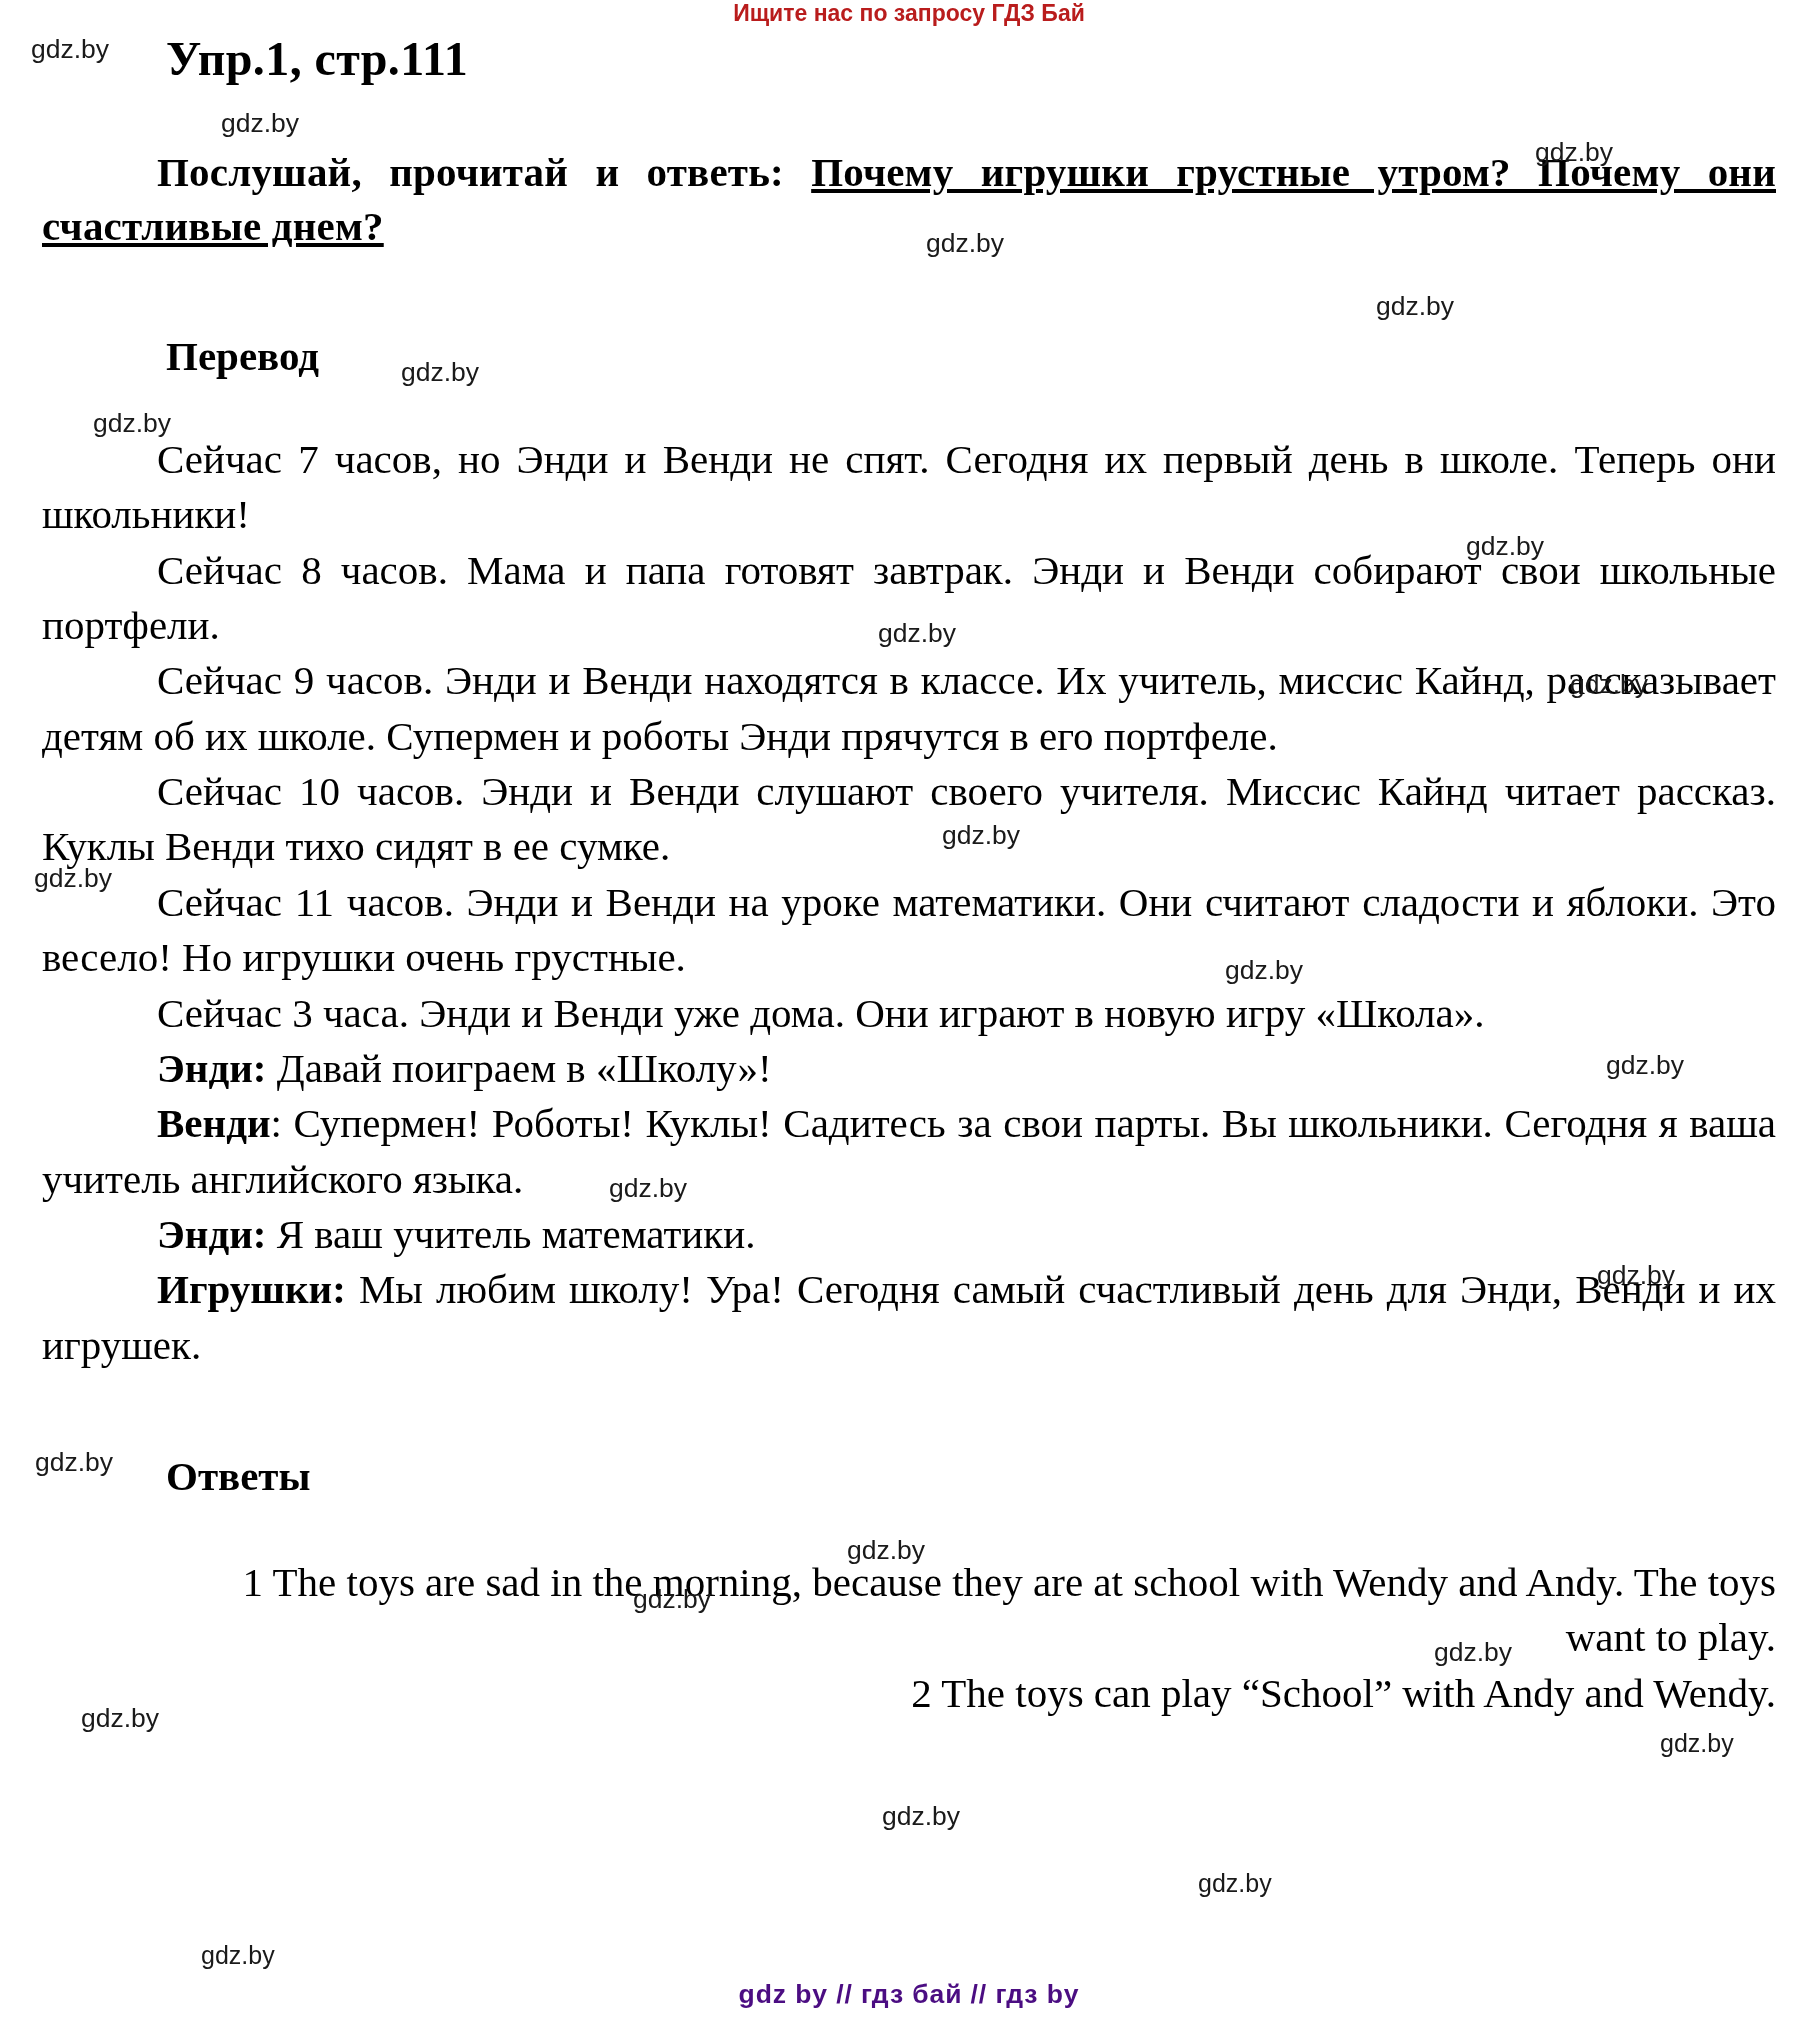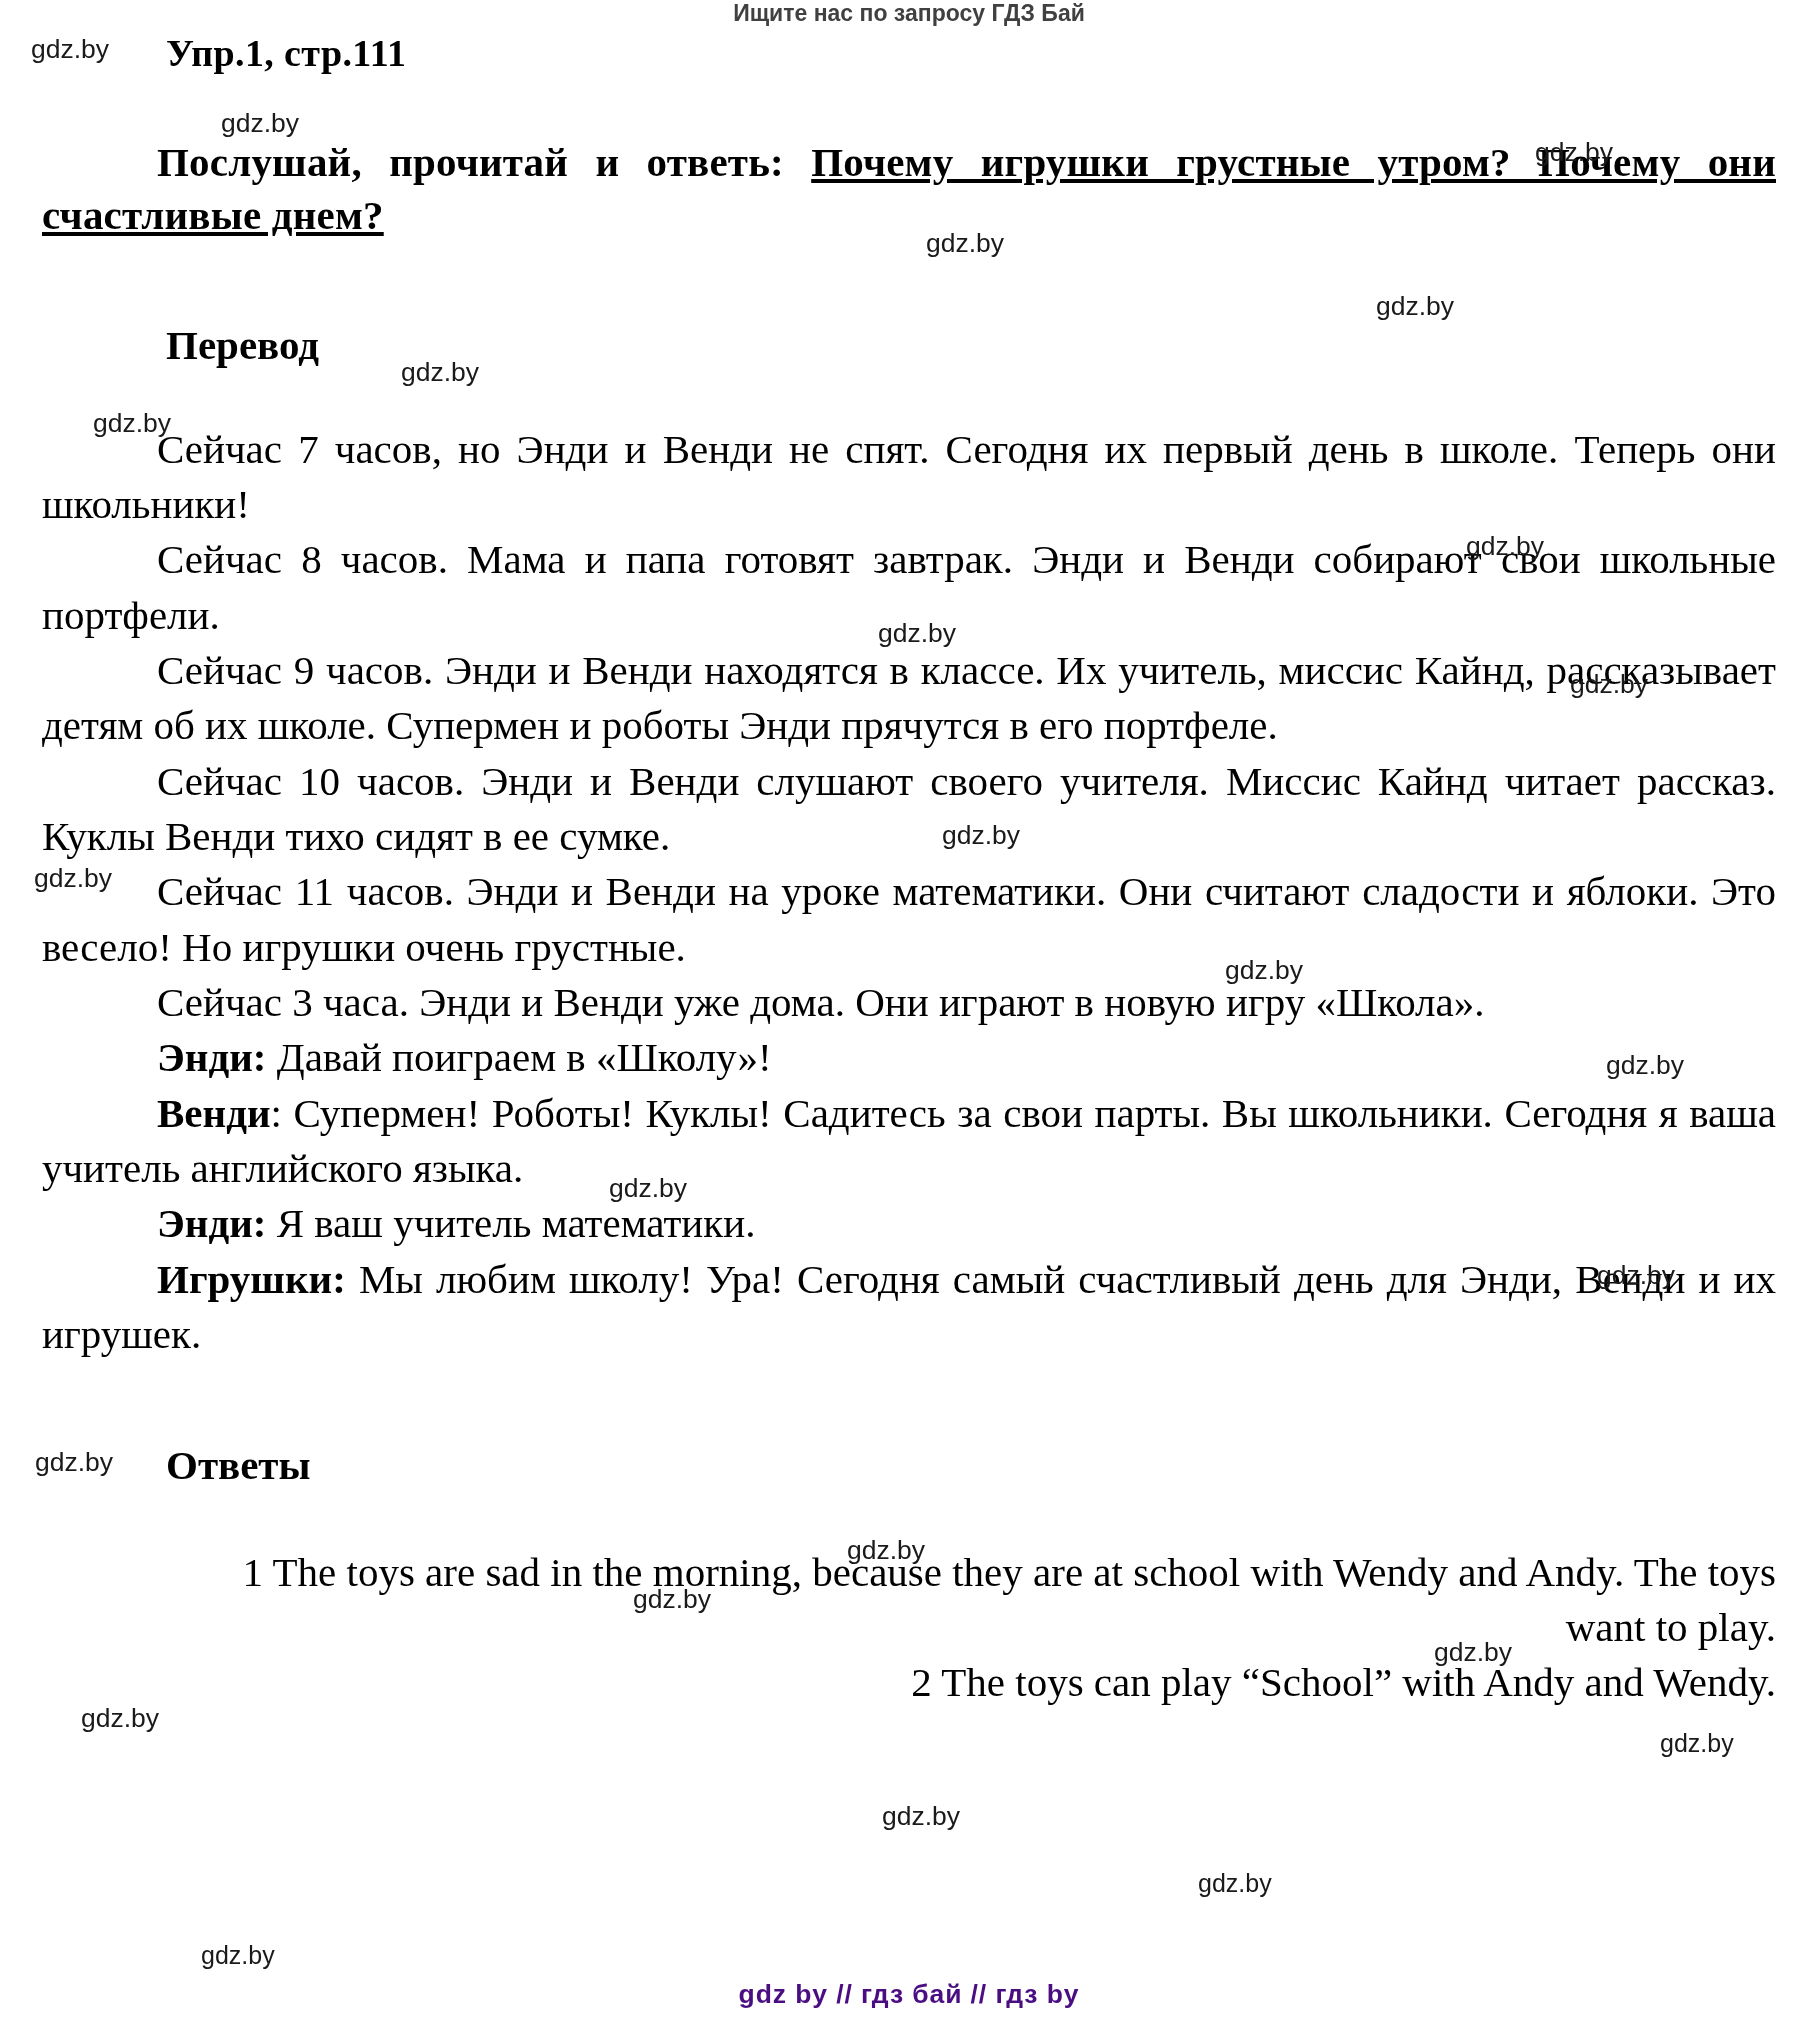--- a/index.html
+++ b/index.html
@@ -42,21 +42,21 @@
 
   .content {
     position: absolute;
     left: 42px;
     top: 34px;
     width: 1734px;
   }
 
   
   h1.ex-title {
-    font-size: 38px;
+    font-size: 48px;
     font-weight: bold;
     margin: 0 0 0 124px;
     padding: 0;
     line-height: 1.05;
     letter-spacing: 0.4px;
   }
 
   .task-line {
     margin-top: 62px;
     font-size: 41px;
@@ -128,21 +128,21 @@
     pointer-events: none;
     font-weight: normal;
   }
 </style>
 </head>
 <body>
 
 <div class="page">
 
   <div class="promo-banner">
-    <span class="promo-text" style="color: #404040;">Ищите нас по запросу ГДЗ Бай</span>
+    <span class="promo-text" style="color: #b91c1c;">Ищите нас по запросу ГДЗ Бай</span>
   </div>
 
   <div class="content">
 
     <h1 class="ex-title">Упр.1, стр.111</h1>
 
     <div class="task-line">
       <span>Послушай, прочитай и ответь:</span>
       <span class="question">Почему игрушки грустные утром? Почему они счастливые днем?</span>
     </div>

